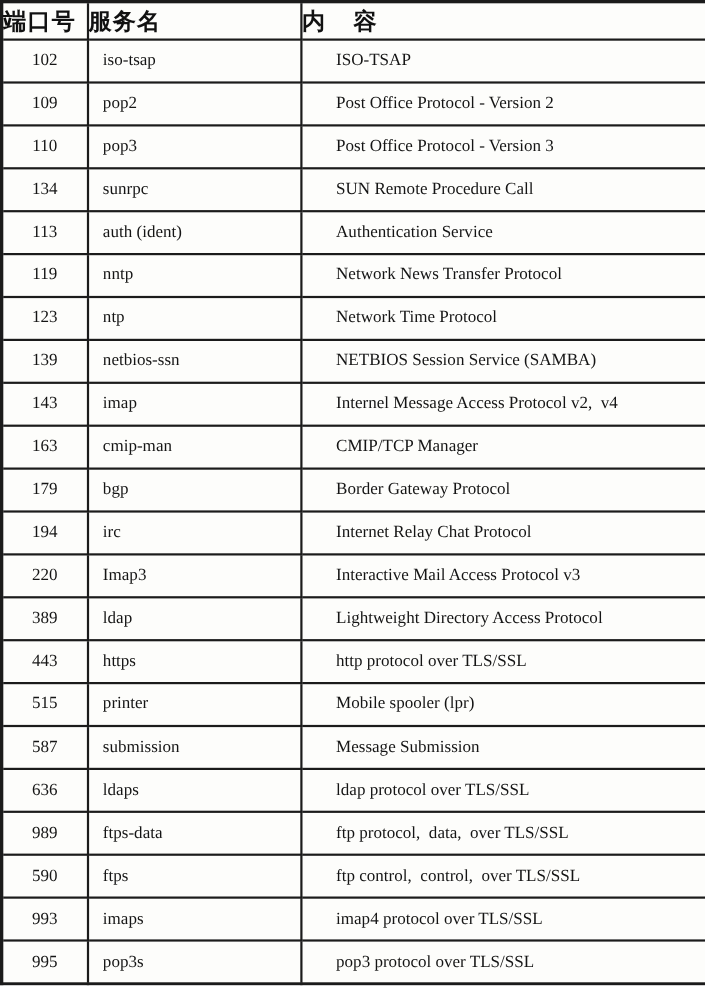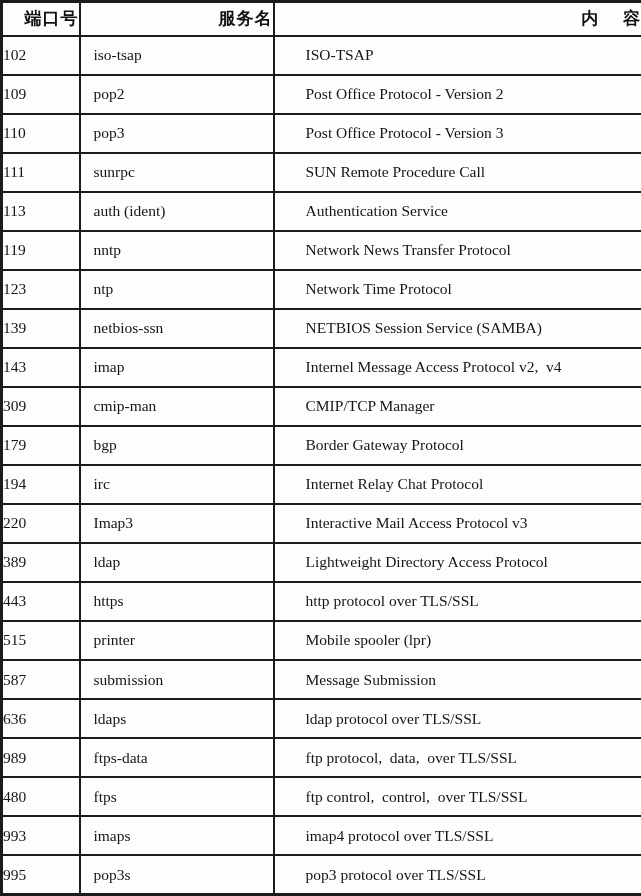--- a/index.html
+++ b/index.html
@@ -27,40 +27,41 @@
   }
   table.port-table, .port-table th, .port-table td {
     border: 2px solid #1b1b1b;
   }
   table.port-table {
     border-width: 3px;
   }
   .port-table th {
     font-family: "Liberation Sans", "DejaVu Sans", sans-serif;
     font-weight: bold;
-    font-size: 17px;
+    font-size: 21px;
     color: #111;
-    text-align: right;
+    text-align: left;
     vertical-align: middle;
     letter-spacing: 1px;
     padding: 0;
   }
   .port-table th.cell-content {
     word-spacing: 18px;
   }
   .port-table td {
     font-family: "Liberation Serif", "DejaVu Serif", serif;
     font-size: 15.5px;
     color: #151515;
     vertical-align: middle;
     padding: 0;
     white-space: pre;
     overflow: hidden;
   }
   .port-table td.cell-port {
+    text-align: center;
   }
   .port-table td.cell-service {
     text-align: left;
     padding-left: 13px;
   }
   .port-table td.cell-content {
     text-align: left;
     padding-left: 31px;
   }
   .port-table tr {
@@ -95,21 +96,21 @@
           <td class="cell-port">109</td>
           <td class="cell-service">pop2</td>
           <td class="cell-content">Post Office Protocol - Version 2</td>
         </tr>
         <tr>
           <td class="cell-port">110</td>
           <td class="cell-service">pop3</td>
           <td class="cell-content">Post Office Protocol - Version 3</td>
         </tr>
         <tr>
-          <td class="cell-port">111</td>
+          <td class="cell-port">134</td>
           <td class="cell-service">sunrpc</td>
           <td class="cell-content">SUN Remote Procedure Call</td>
         </tr>
         <tr>
           <td class="cell-port">113</td>
           <td class="cell-service">auth (ident)</td>
           <td class="cell-content">Authentication Service</td>
         </tr>
         <tr>
           <td class="cell-port">119</td>
@@ -125,21 +126,21 @@
           <td class="cell-port">139</td>
           <td class="cell-service">netbios-ssn</td>
           <td class="cell-content">NETBIOS Session Service (SAMBA)</td>
         </tr>
         <tr>
           <td class="cell-port">143</td>
           <td class="cell-service">imap</td>
           <td class="cell-content">Internel Message Access Protocol v2,  v4</td>
         </tr>
         <tr>
-          <td class="cell-port">309</td>
+          <td class="cell-port">163</td>
           <td class="cell-service">cmip-man</td>
           <td class="cell-content">CMIP/TCP Manager</td>
         </tr>
         <tr>
           <td class="cell-port">179</td>
           <td class="cell-service">bgp</td>
           <td class="cell-content">Border Gateway Protocol</td>
         </tr>
         <tr>
           <td class="cell-port">194</td>
@@ -175,21 +176,21 @@
           <td class="cell-port">636</td>
           <td class="cell-service">ldaps</td>
           <td class="cell-content">ldap protocol over TLS/SSL</td>
         </tr>
         <tr>
           <td class="cell-port">989</td>
           <td class="cell-service">ftps-data</td>
           <td class="cell-content">ftp protocol,  data,  over TLS/SSL</td>
         </tr>
         <tr>
-          <td class="cell-port">480</td>
+          <td class="cell-port">590</td>
           <td class="cell-service">ftps</td>
           <td class="cell-content">ftp control,  control,  over TLS/SSL</td>
         </tr>
         <tr>
           <td class="cell-port">993</td>
           <td class="cell-service">imaps</td>
           <td class="cell-content">imap4 protocol over TLS/SSL</td>
         </tr>
         <tr>
           <td class="cell-port">995</td>

